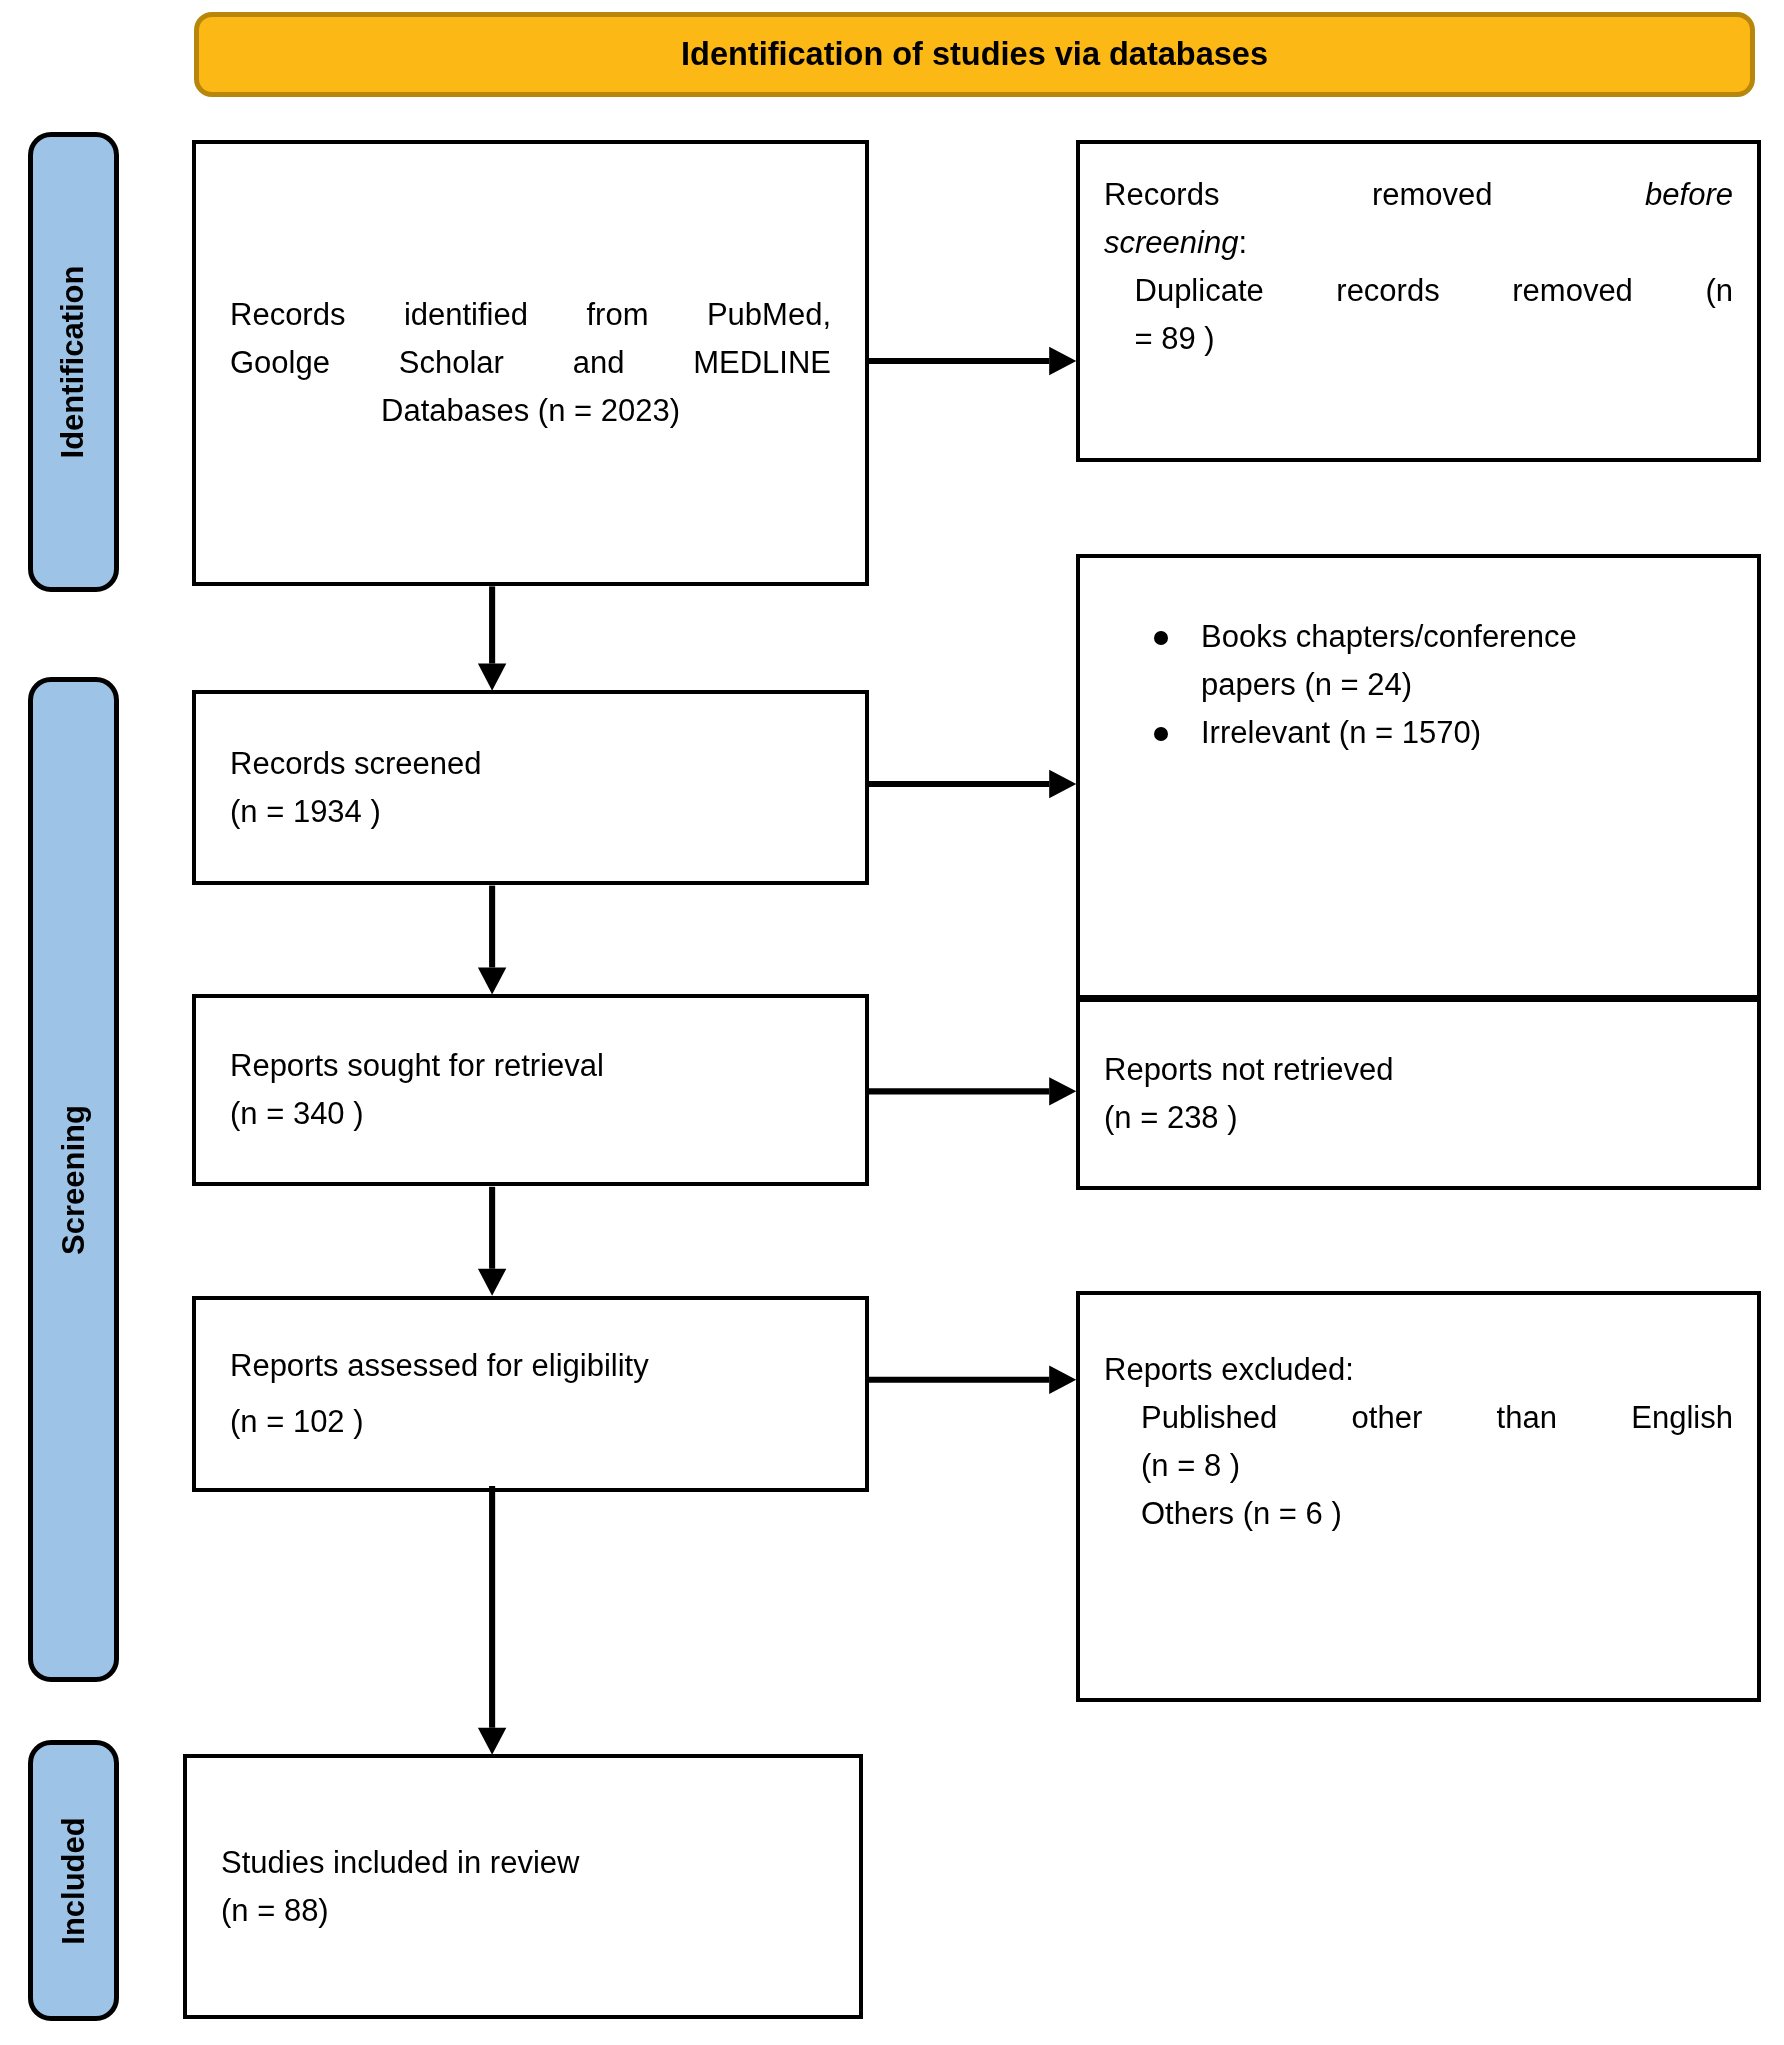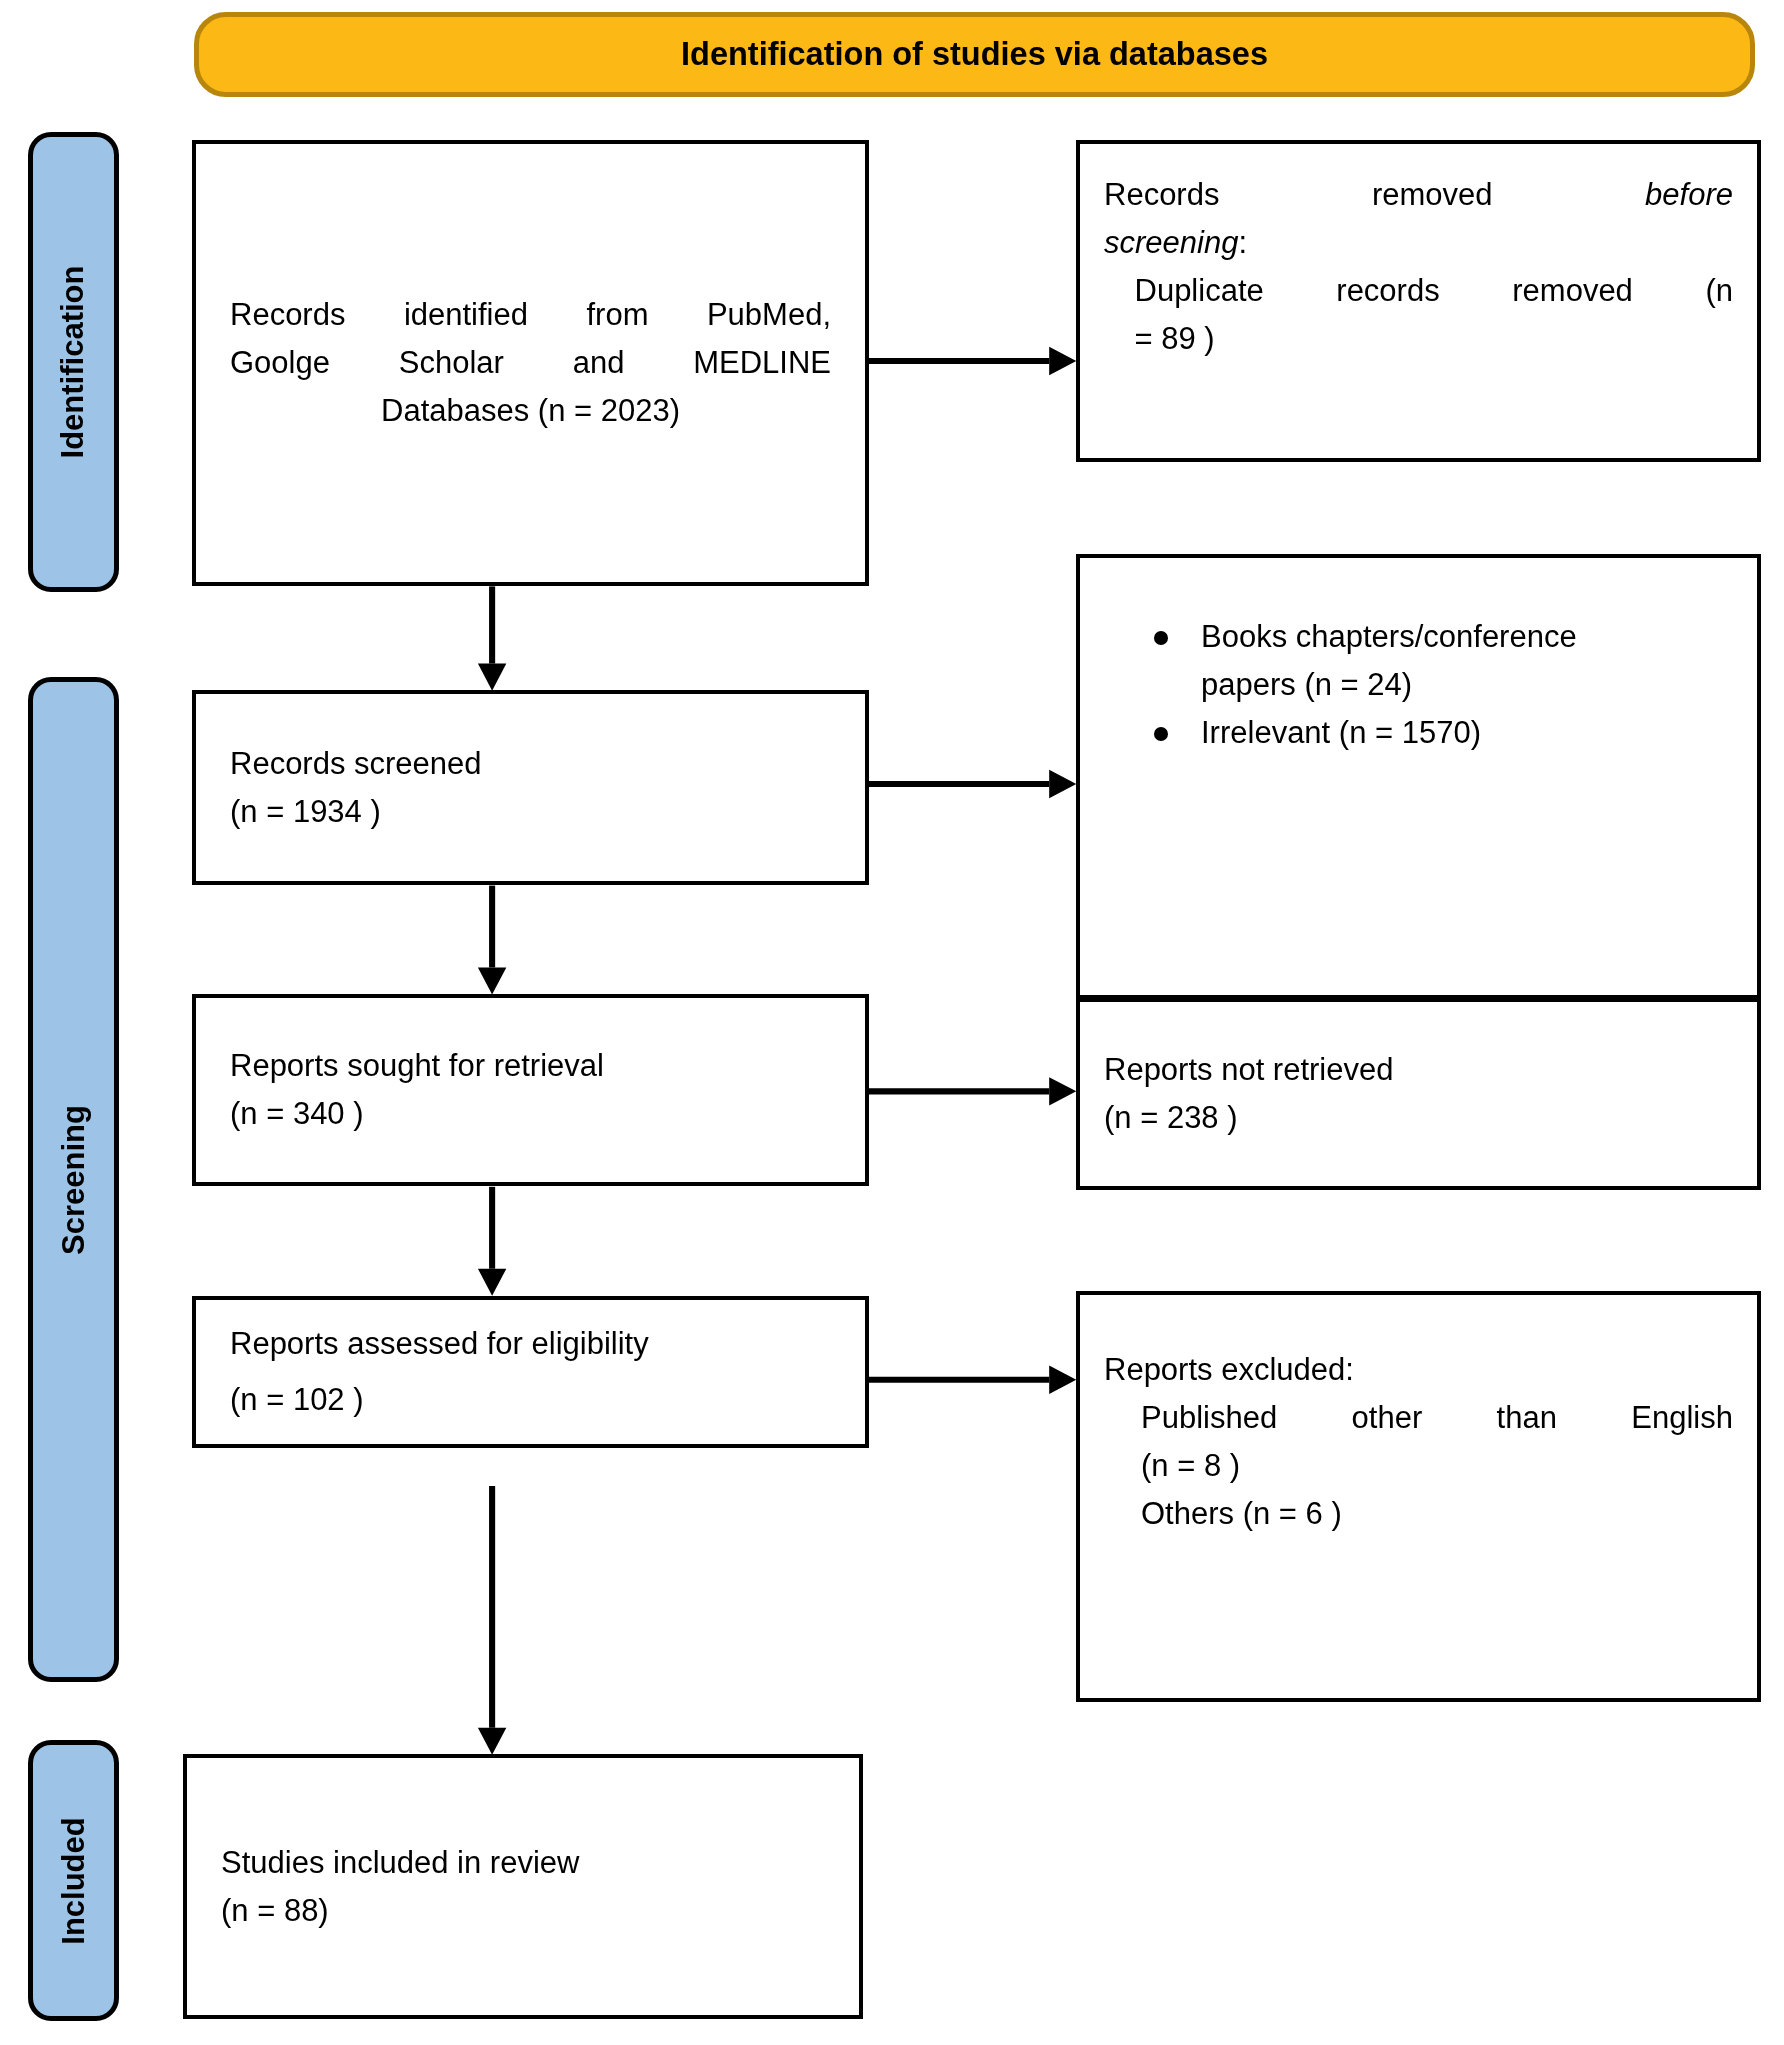--- a/index.html
+++ b/index.html
@@ -3,21 +3,21 @@
 <meta charset="utf-8">
 <style>
   html,body{margin:0;padding:0;background:#ffffff;}
   .canvas{
     position:relative;width:1785px;height:2046px;background:#ffffff;overflow:hidden;
     font-family:"Liberation Sans", sans-serif;color:#000;
   }
   
   .banner{
     position:absolute;left:194px;top:12.2px;width:1561px;height:85px;
-    background:#FCB814;border:5.4px solid #B8860B;border-radius:32px;
+    background:#FCB814;border:5.4px solid #B8860B;border-radius:18px;
     display:flex;align-items:center;justify-content:center;box-sizing:border-box;
   }
   .banner span{font-size:32.5px;font-weight:bold;}
   
   .stage{
     position:absolute;left:28.4px;width:91px;background:#9DC3E6;
     border:5.4px solid #000;border-radius:23px;box-sizing:border-box;
     display:flex;align-items:center;justify-content:center;
   }
   .stage span{
@@ -31,21 +31,21 @@
     position:absolute;background:#fff;border:4.7px solid #000;box-sizing:border-box;
     font-size:31px;line-height:48px;
     display:flex;flex-direction:column;justify-content:center;
     padding:7px 34px;
   }
   .box.right{left:1076px;width:685px;padding:0 24px;}
   .box.topalign{justify-content:flex-start;}
   #box-identified{left:192px;top:140px;width:677px;height:446px;}
   #box-screened{left:192px;top:690px;width:677px;height:195px;}
   #box-sought{left:192px;top:994px;width:677px;height:192px;}
-  #box-assessed{left:192px;top:1296px;width:677px;height:152px;gap:8px;}
+  #box-assessed{left:192px;top:1296px;width:677px;height:196px;gap:8px;}
   #box-included{left:183px;top:1754px;width:680px;height:265px;}
   #box-removed{top:140px;height:322px;padding-top:27px;}
   #box-excluded-records{top:554px;height:445px;padding-top:39px;}
   #box-not-retrieved{top:998px;height:192px;}
   #box-excluded-reports{top:1291px;height:411px;padding-top:51px;}
   .tline{display:block;}
   .jl{text-align:justify;text-align-last:justify;}
   .lc{text-align:center;}
   .ind{margin-left:30.5px;}
   .ind2{margin-left:37px;}

